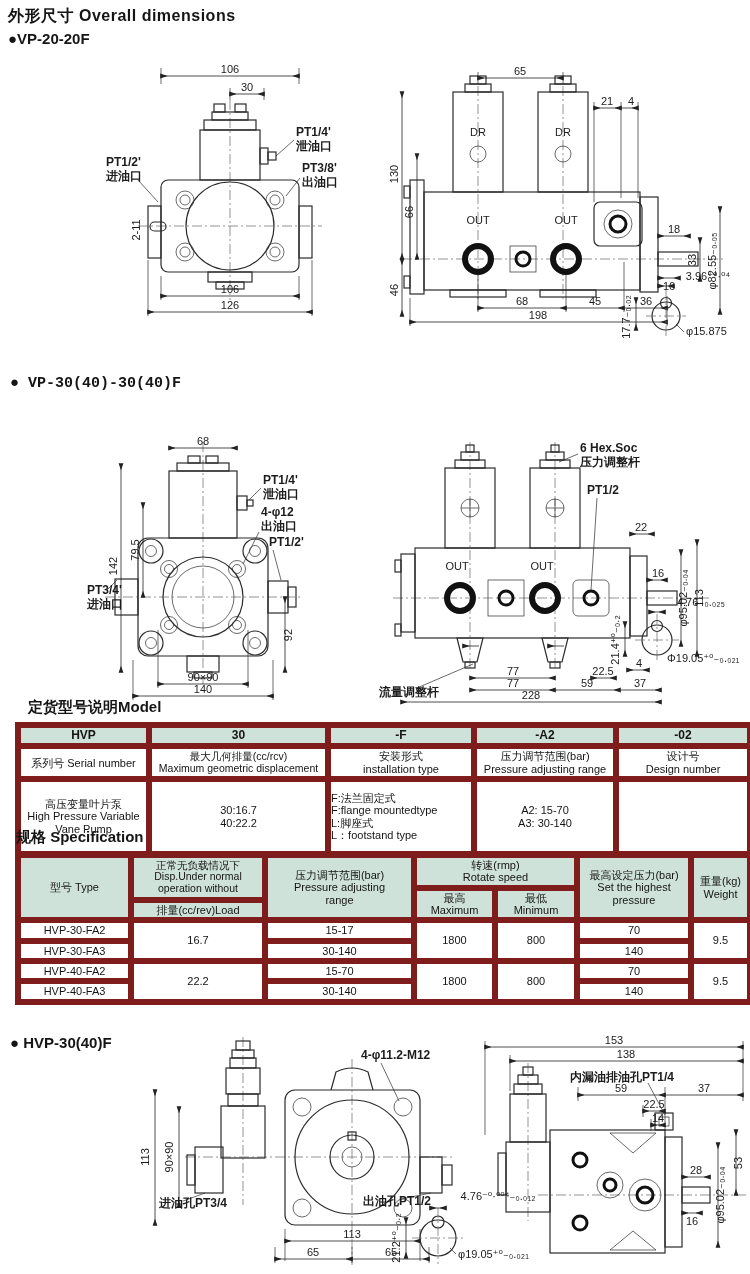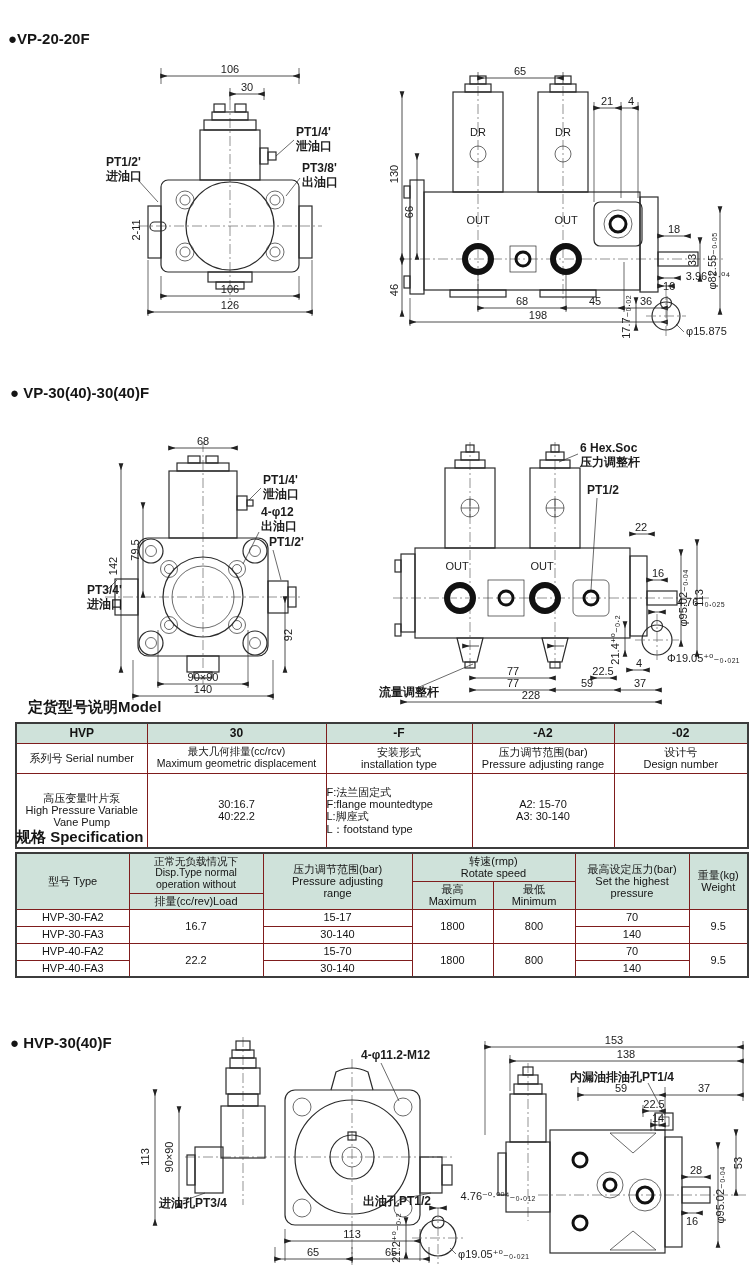--- a/index.html
+++ b/index.html
@@ -11,34 +11,35 @@
   svg text{fill:#1c1c1c;font-family:"Liberation Sans","DejaVu Sans",sans-serif;}
   .d{font-size:11px;text-anchor:middle;}
   .lbl{font-size:12px;font-weight:bold;text-anchor:start;}
   .ol{stroke:#2b2b2b;stroke-width:1.2;fill:none;}
   .thin{stroke:#2b2b2b;stroke-width:0.7;fill:none;}
   .dim{stroke:#222;stroke-width:0.8;fill:none;}
   .cl{stroke:#666;stroke-width:0.7;fill:none;stroke-dasharray:10 3 2 3;}
   .ring{stroke:#111;fill:none;}
   table{border-collapse:collapse;table-layout:fixed;position:absolute;
         font-size:11px;line-height:1.12;text-align:center;color:#141414;}
-  td{border:1px solid #7f1d1d;padding:1px 2px;vertical-align:middle;overflow:hidden;}
+  td{border:6px solid #7f1d1d;padding:1px 2px;vertical-align:middle;overflow:hidden;}
   .model-table{left:15px;top:722px;width:732px;}
   .spec-table{left:15px;top:852px;width:732px;}
   .model-table,.spec-table{border:2px solid #3c3c3c;}
   .hdrbg{background:#cfe2da;}
   .leftcell{text-align:left;padding-left:0;}
   .r1{height:20px;font-weight:bold;font-size:12px;}
   .small{font-size:10.5px;margin-top:44px;}
 </style>
 </head>
 <body>
 
 <div class="page">
 
+  <div class="h1" style="left:8px;top:6px;">外形尺寸 Overall dimensions</div>
   <div class="h2" style="left:8px;top:30px;">●VP-20-20F</div>
 
   <svg style="left:100px;top:60px;" width="300" height="262" viewBox="0 0 300 262">
     <defs>
         <marker id="a1" markerWidth="9" markerHeight="8" refX="8" refY="4" orient="auto-start-reverse">
           <path d="M0,4 L9,1 L9,7 z" fill="#222"></path>
         </marker>
       </defs>
     <g>
       <line class="cl" x1="130" y1="40" x2="130" y2="240"></line>
@@ -191,21 +192,21 @@
     <line class="cl" x1="66" y1="28" x2="66" y2="76"></line>
       <line class="cl" x1="46" y1="54" x2="86" y2="54"></line>
     <line class="dim" x1="58" y1="24" x2="74" y2="24" marker-start="url(#a3)" marker-end="url(#a3)"></line>
     <text class="d" x="108" y="18">3.96⁺⁰·⁰⁴</text>
     <line class="dim" x1="36" y1="36" x2="36" y2="68" marker-start="url(#a3)" marker-end="url(#a3)"></line>
     <text class="d" x="30" y="55" transform="rotate(-90 30 55)">17.7₋₀.₀₂</text>
     <line class="thin" x1="76" y1="62" x2="84" y2="70"></line>
     <text class="lbl" x="86" y="73" style="font-weight:normal;font-size:11px;">φ15.875</text>
   </svg>
 
-  <div class="h2" style="left:10px;top:384px;">● VP-30(40)-30(40)F</div>
+  <div class="h2" style="left:10px;top:375px;font-family:Liberation Mono, monospace;">● VP-30(40)-30(40)F</div>
 
   <svg style="left:85px;top:438px;" width="300" height="262" viewBox="0 0 300 262">
     <defs>
         <marker id="a4" markerWidth="9" markerHeight="8" refX="8" refY="4" orient="auto-start-reverse">
           <path d="M0,4 L9,1 L9,7 z" fill="#222"></path>
         </marker>
       </defs>
     <g>
       <line class="cl" x1="118" y1="4" x2="118" y2="246"></line>
         <line class="cl" x1="20" y1="159" x2="218" y2="159"></line>
@@ -444,21 +445,21 @@
         <col style="width:81px">
         <col style="width:82px">
         <col style="width:114px">
         <col style="width:59px">
       </colgroup>
     <tbody>
         <tr class="hdrbg" style="height:26px;">
       <td rowspan="3">型号 Type</td>
       <td rowspan="2" class="small">
             <div>正常无负载情况下</div>
-            <div>Disp.Type normal</div>
+            <div>Disp.Under normal</div>
             <div>operation without</div>
           </td>
       <td rowspan="3">
             <div>压力调节范围(bar)</div>
             <div>Pressure adjusting</div>
             <div>range</div>
           </td>
       <td colspan="2">
             <div>转速(rmp)</div>
             <div>Rotate speed</div>

